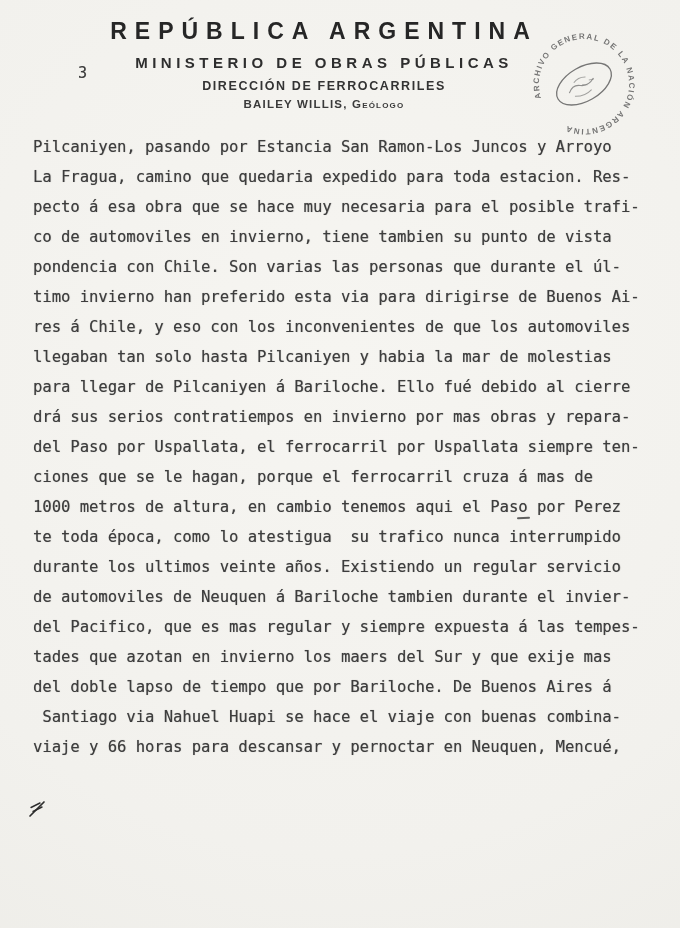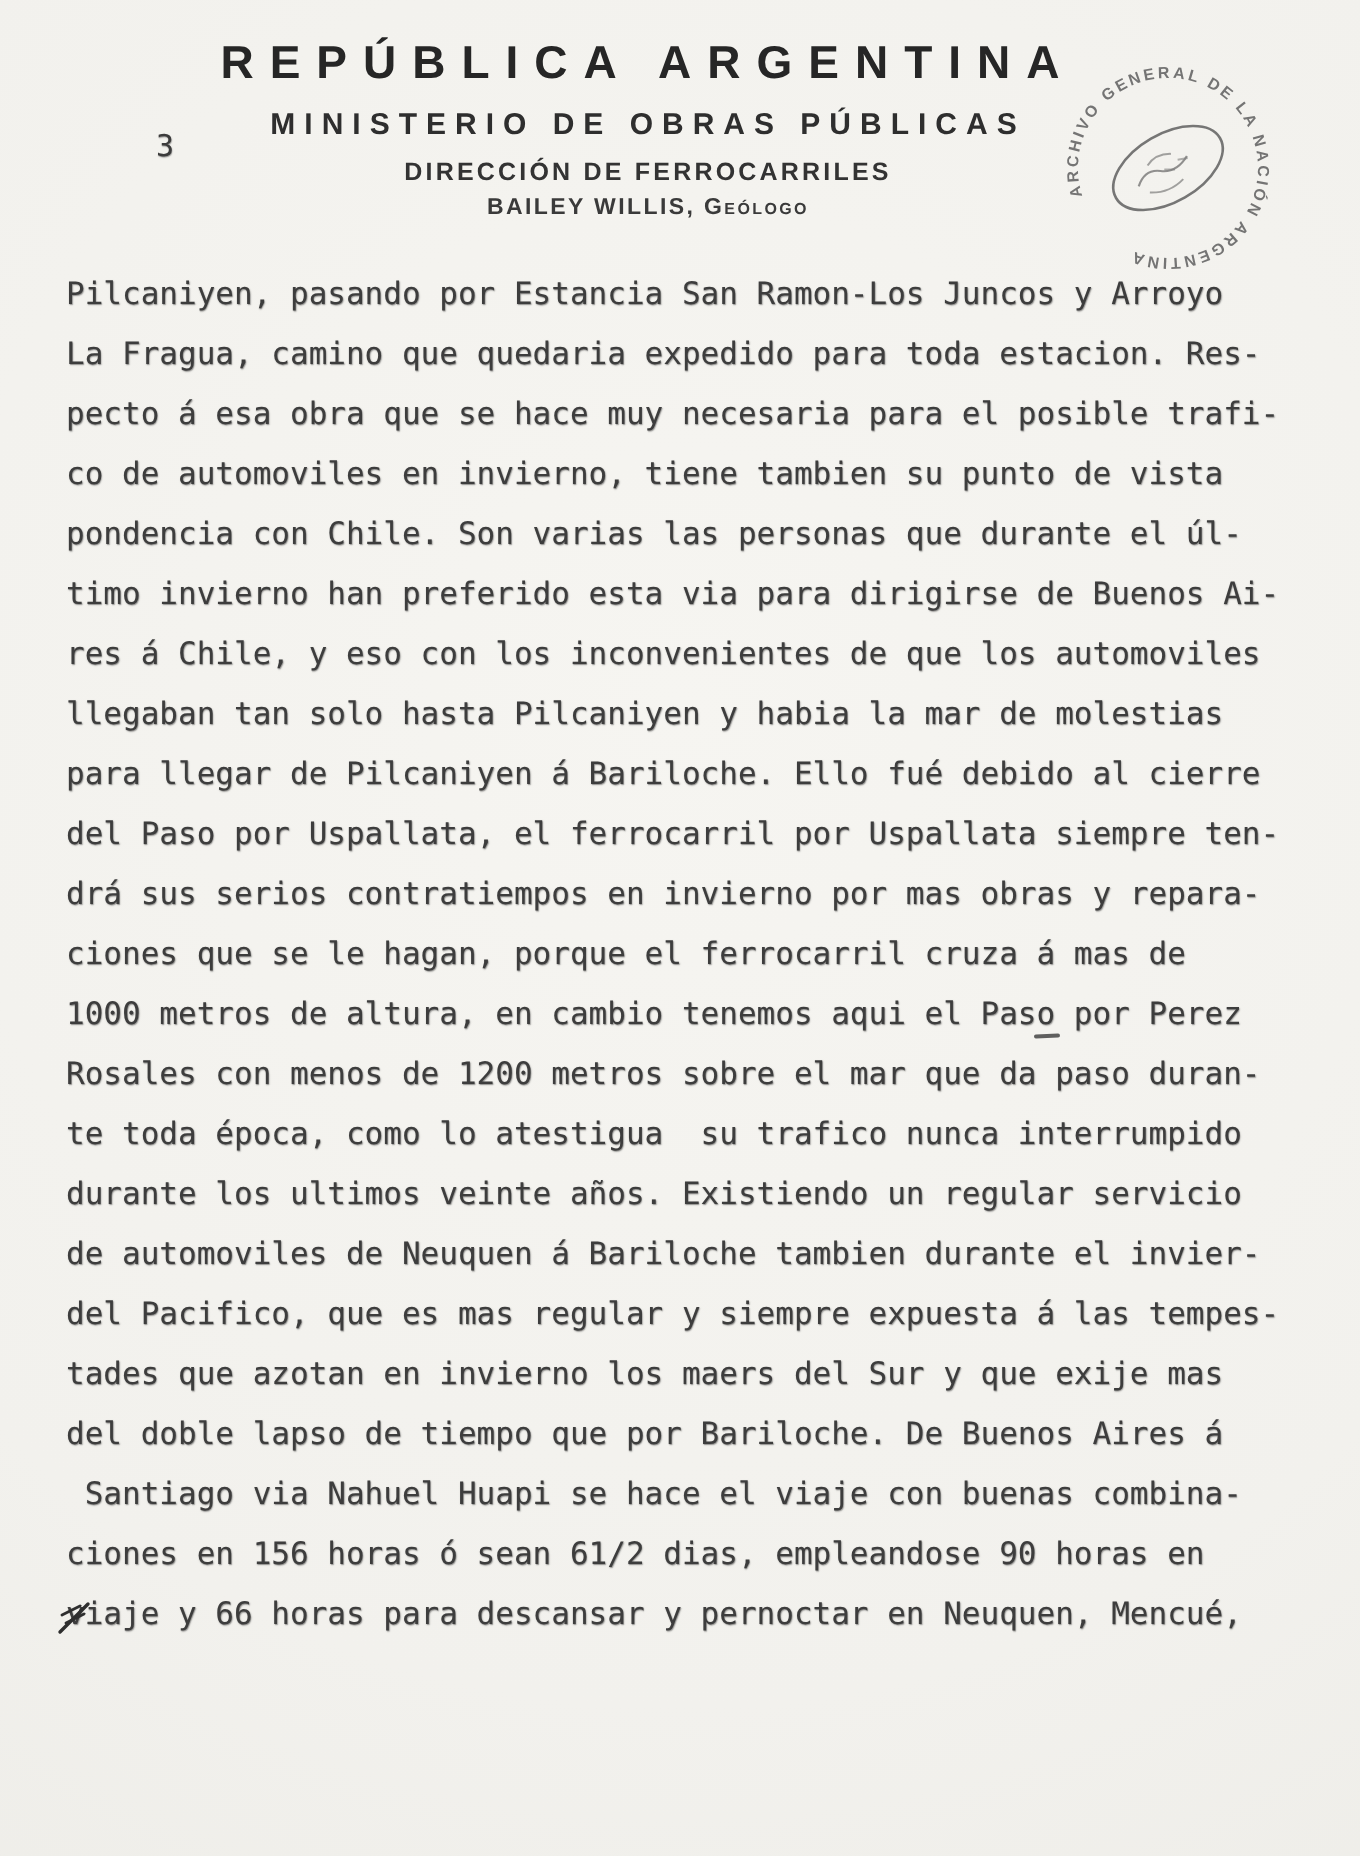--- a/index.html
+++ b/index.html
@@ -149,46 +149,44 @@
       <div class="line">pondencia con Chile. Son varias las personas que durante el úl-</div>
 
       <div class="line">timo invierno han preferido esta via para dirigirse de Buenos Ai-</div>
 
       <div class="line">res á Chile, y eso con los inconvenientes de que los automoviles</div>
 
       <div class="line">llegaban tan solo hasta Pilcaniyen y habia la mar de molestias</div>
 
       <div class="line">para llegar de Pilcaniyen á Bariloche. Ello fué debido al cierre</div>
 
+      <div class="line">drá sus serios contratiempos en invierno por mas obras y repara-</div>
+
       <div class="line">del Paso por Uspallata, el ferrocarril por Uspallata siempre ten-</div>
-
-      <div class="line">drá sus serios contratiempos en invierno por mas obras y repara-</div>
 
       <div class="line">ciones que se le hagan, porque el ferrocarril cruza á mas de</div>
 
       <div class="line">1000 metros de altura, en cambio tenemos aqui el Paso por Perez</div>
 
-      <div class="line">Rosales con menos de 1200 metros sobre el mar que da paso duran-</div>
 
       <div class="line">te toda época, como lo atestigua  su trafico nunca interrumpido</div>
 
       <div class="line">durante los ultimos veinte años. Existiendo un regular servicio</div>
 
       <div class="line">de automoviles de Neuquen á Bariloche tambien durante el invier-</div>
 
 
       <div class="line">del Pacifico, que es mas regular y siempre expuesta á las tempes-</div>
 
       <div class="line">tades que azotan en invierno los maers del Sur y que exije mas</div>
 
       <div class="line">del doble lapso de tiempo que por Bariloche. De Buenos Aires á</div>
 
       <div class="line"> Santiago via Nahuel Huapi se hace el viaje con buenas combina-</div>
 
-      <div class="line">ciones en 156 horas ó sean 61/2 dias, empleandose 90 horas en</div>
 
       <div class="line">viaje y 66 horas para descansar y pernoctar en Neuquen, Mencué,</div>
     </main>
 
   <div class="margin-mark">
     <svg width="20" height="20" viewBox="0 0 20 20" xmlns="http://www.w3.org/2000/svg">
       <path d="M3,17 L17,3" stroke="#2e2e2e" stroke-width="1.7" fill="none" stroke-linecap="round"></path>
       <path d="M4,8.5 L13,4" stroke="#2e2e2e" stroke-width="1.4" fill="none" stroke-linecap="round"></path>
       <path d="M6,12.5 L15,8" stroke="#2e2e2e" stroke-width="1.4" fill="none" stroke-linecap="round"></path>
     </svg>

